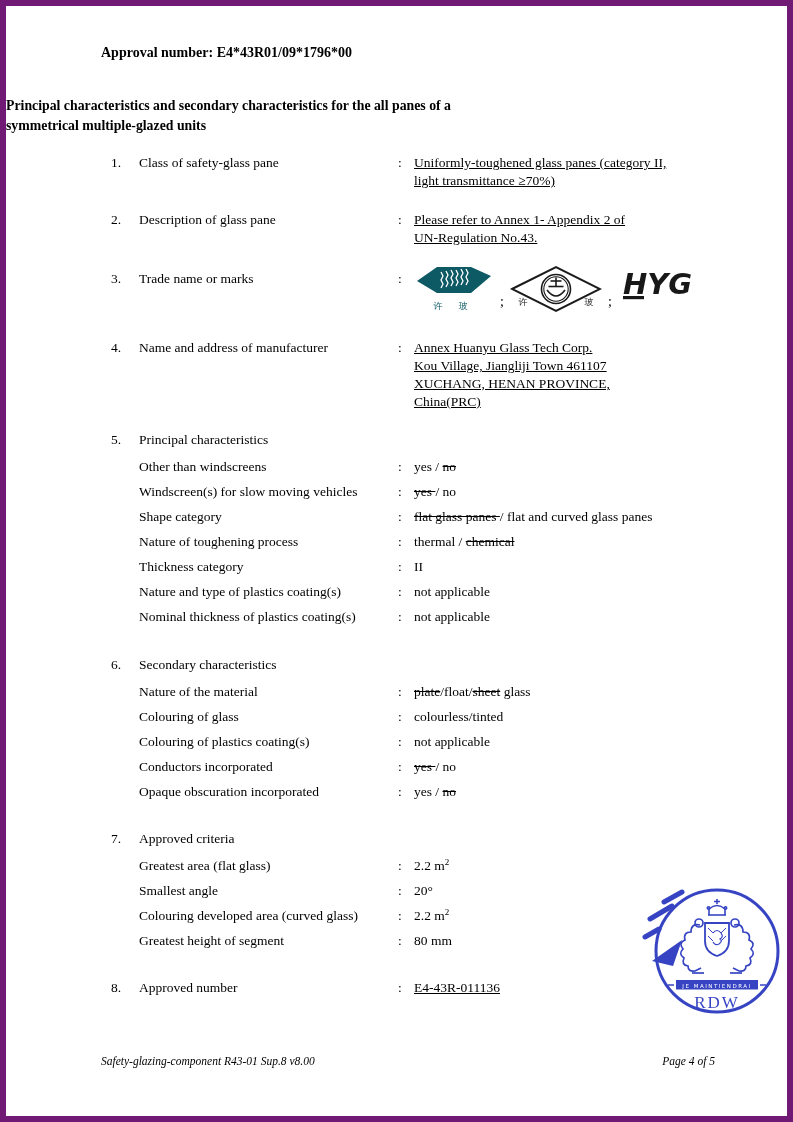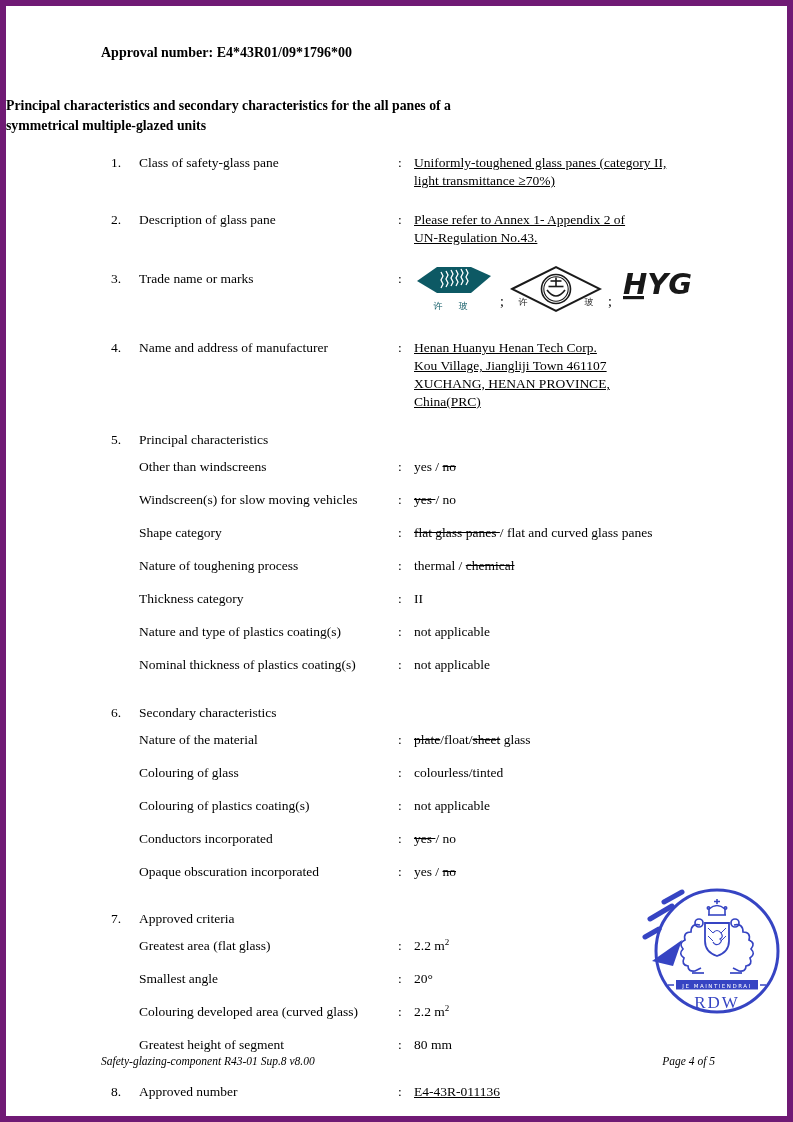--- a/index.html
+++ b/index.html
@@ -8,21 +8,21 @@
     border:6px solid #701a75;box-sizing:border-box;overflow:hidden;
     font-family:"Liberation Serif",serif;color:#000000;
     font-size:13.5px;line-height:18px;
   }
   .approval{margin:38px 0 0 95px;font-weight:bold;font-size:14px;}
   .title{margin-top:34px;text-align:left;font-weight:bold;font-size:13.8px;line-height:20px;}
   .items{margin-top:18px;}
   .row{display:grid;grid-template-columns:28px 259px 16px 1fr;margin-left:105px;}
   .row .num{white-space:nowrap;}
   .row .colon{text-align:left;}
-  .sub{margin-top:15px;}
+  .sub{margin-top:7px;}
   .head + .sub{margin-top:9px;}
   .item-2{margin-top:21px;}
   .item-3{margin-top:16px;}
   .item-4{margin-top:26px;}
   .item-5{margin-top:20px;}
   .item-6{margin-top:30px;}
   .item-7{margin-top:29px;}
   .item-8{margin-top:29px;}
   .strike{text-decoration:line-through;}
   sup{font-size:9px;line-height:0;}
@@ -121,21 +121,21 @@
   </span>
 </div>
         </div>
       </div>
       <div class="item item-4">
         <div class="row head">
           <span class="num">4.</span>
           <span class="label">Name and address of manufacturer</span>
           <span class="colon">:</span>
           <div class="value">
-            <div class="vline"><span>Henan Huanyu Henan Tech Corp.</span></div>
+            <div class="vline"><span>Annex Huanyu Glass Tech Corp.</span></div>
             <div class="vline"><span>Kou Village, Jiangliji Town 461107</span></div>
             <div class="vline"><span>XUCHANG, HENAN PROVINCE,</span></div>
             <div class="vline"><span>China(PRC)</span></div>
           </div>
         </div>
       </div>
       <div class="item item-5">
         <div class="row head">
           <span class="num">5.</span>
           <span class="label">Principal characteristics</span>

